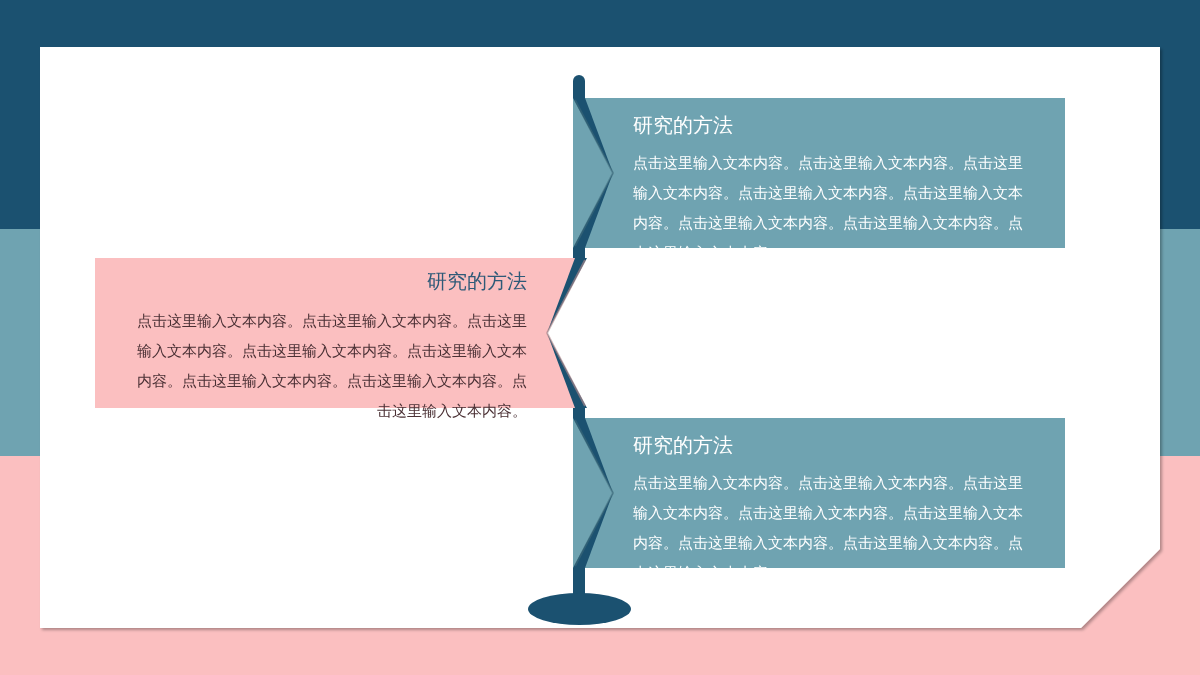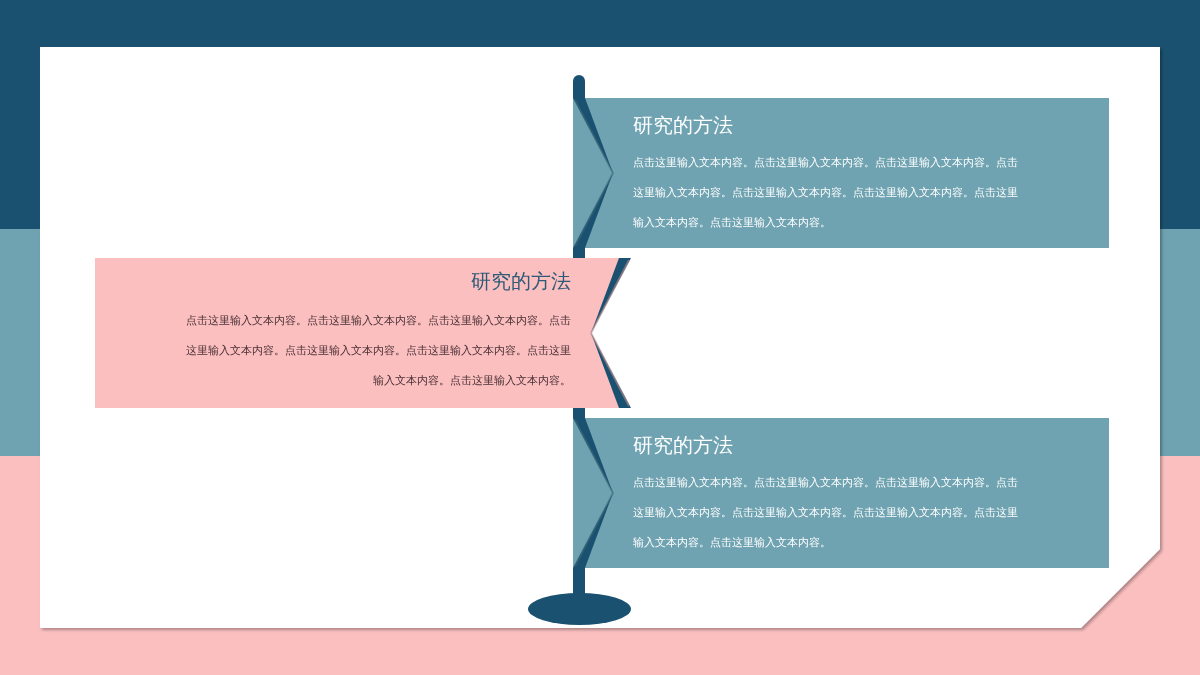--- a/index.html
+++ b/index.html
@@ -4,28 +4,28 @@
 <style>
   html, body { margin:0; padding:0; }
   body { width:1200px; height:675px; position:relative; overflow:hidden; font-family:"DejaVu Sans","Liberation Sans",sans-serif; }
   .band { position:absolute; left:0; width:1200px; }
   .band-top { top:0; height:229px; background:#1b5170; }
   .band-mid { top:229px; height:227px; background:#6fa3b1; }
   .band-bot { top:456px; height:219px; background:#fbbfc0; }
   .card-shadow { position:absolute; left:0; top:0; width:1200px; height:675px; }
   .pole { position:absolute; left:573px; top:75px; width:12px; height:530px; background:#1b5170; border-radius:6px 6px 0 0; }
   .base { position:absolute; left:528px; top:593px; width:103px; height:32px; border-radius:50%; background:#1b5170; }
-  .flag { position:absolute;padding-left:44px; }
+  .flag { position:absolute; }
   .flag-teal { left:573px; width:492px; height:150px; background:#6fa3b1; }
   .flag-pink { left:95px; top:258px; width:492px; height:150px; background:#fbbfc0; }
   .notch { position:absolute; top:0; width:44px; height:150px; }
   .flag-title { position:absolute; font-size:20px; }
   .flag-teal .flag-title { left:60px; top:14px; color:#ffffff; }
   .flag-pink .flag-title { right:60px; top:10px; color:#2e5a78; }
-  .flag-body { position:absolute; font-size:11px; line-height:30px; width:390px; }
+  .flag-body { position:absolute; font-size:15px; line-height:30px; width:390px; }
   .flag-teal .flag-body { left:60px; top:50px; color:#ffffff; text-align:left; }
   .flag-pink .flag-body { right:60px; top:48px; color:#4a3034; text-align:right; }
 </style>
 </head>
 <body>
 
 <div class="band band-top"></div>
 <div class="band band-mid"></div>
 <div class="band band-bot"></div>
 

